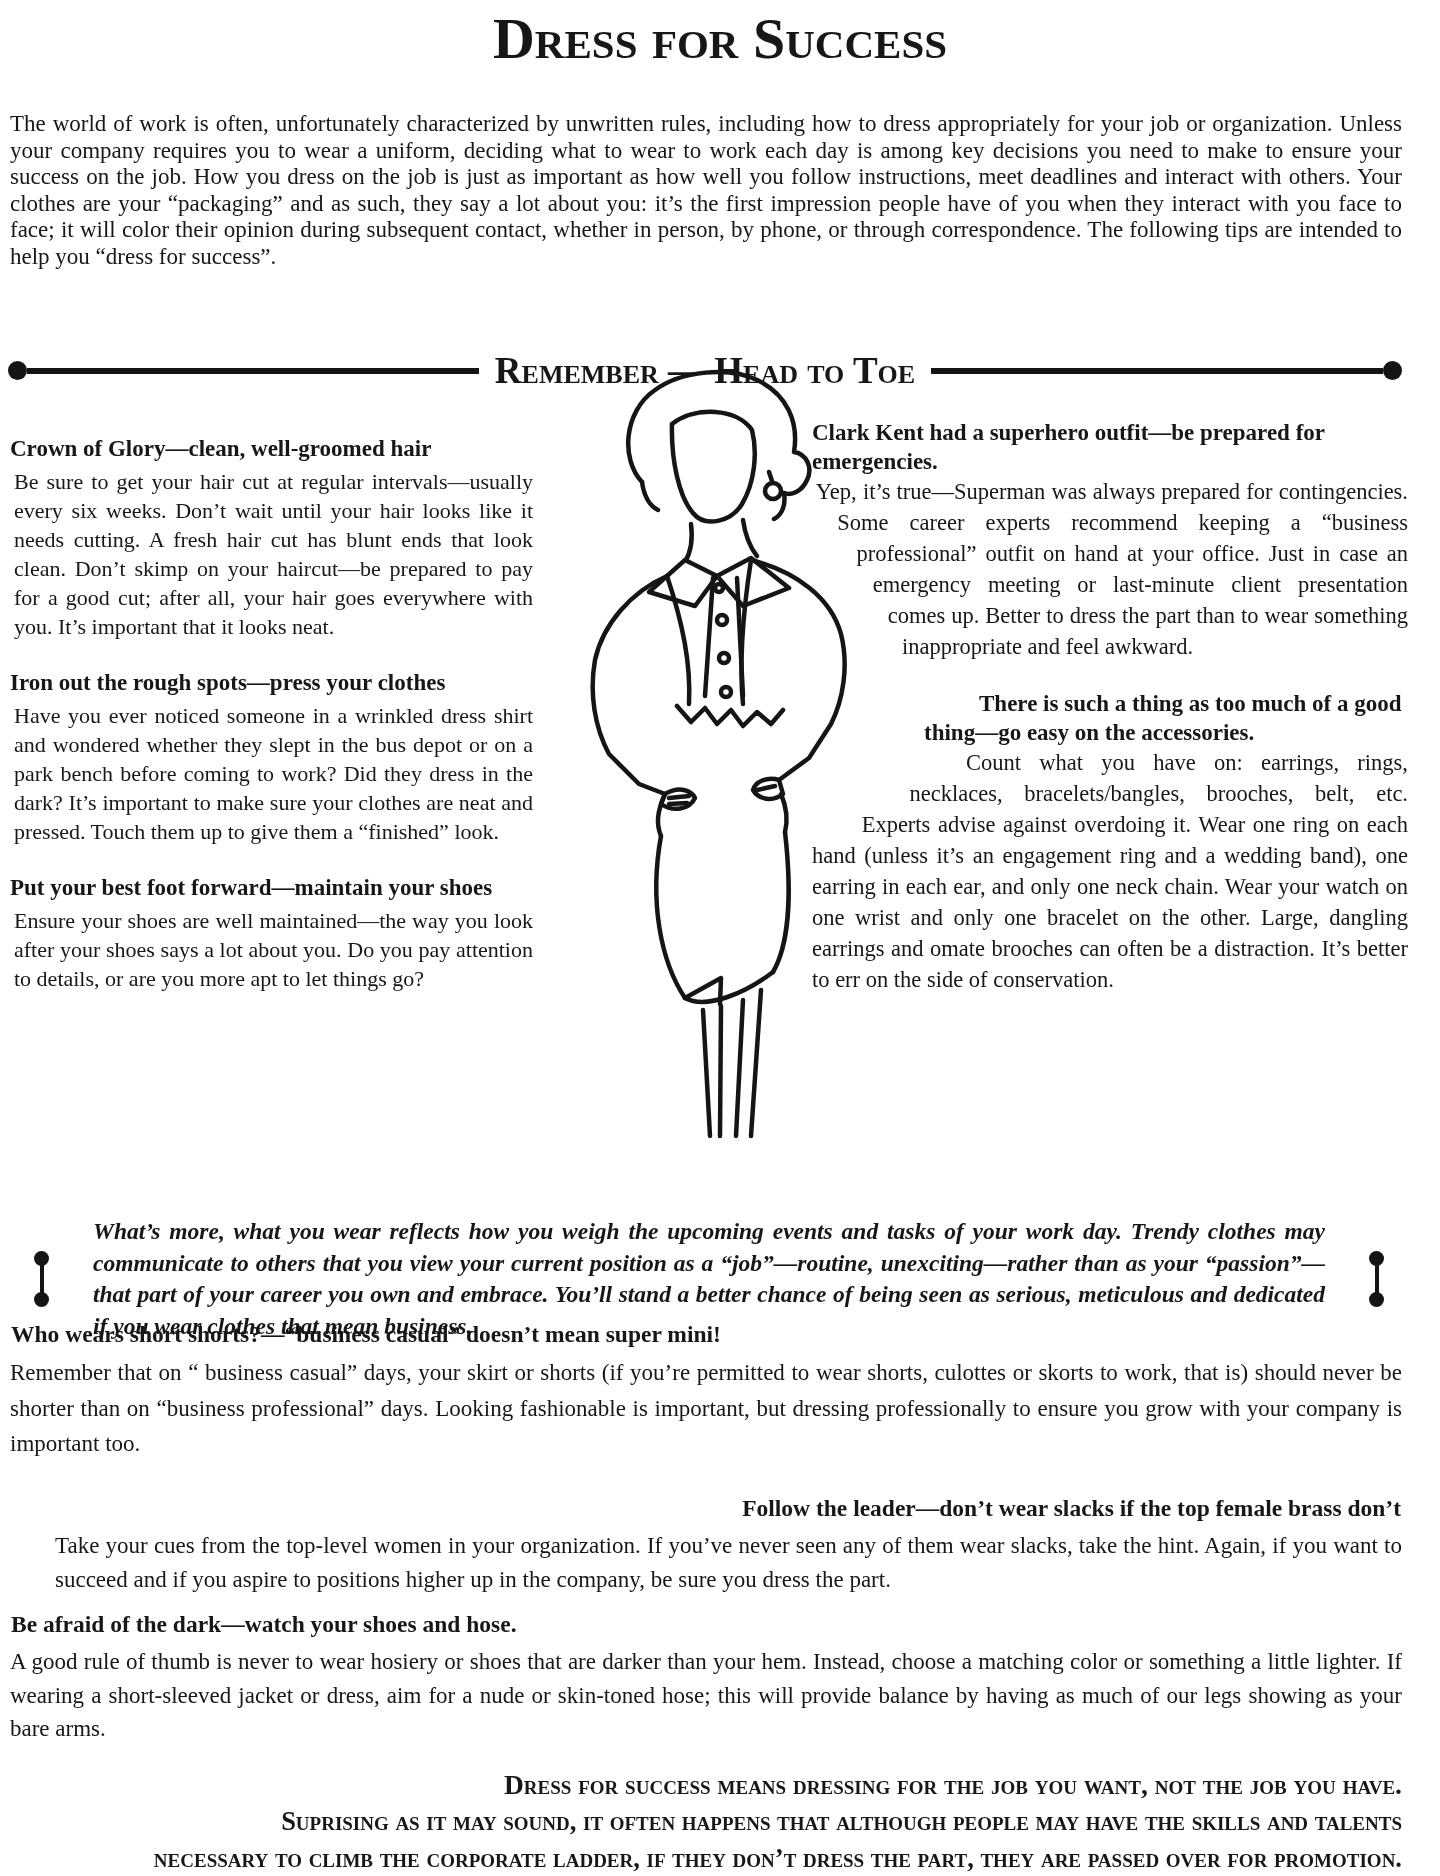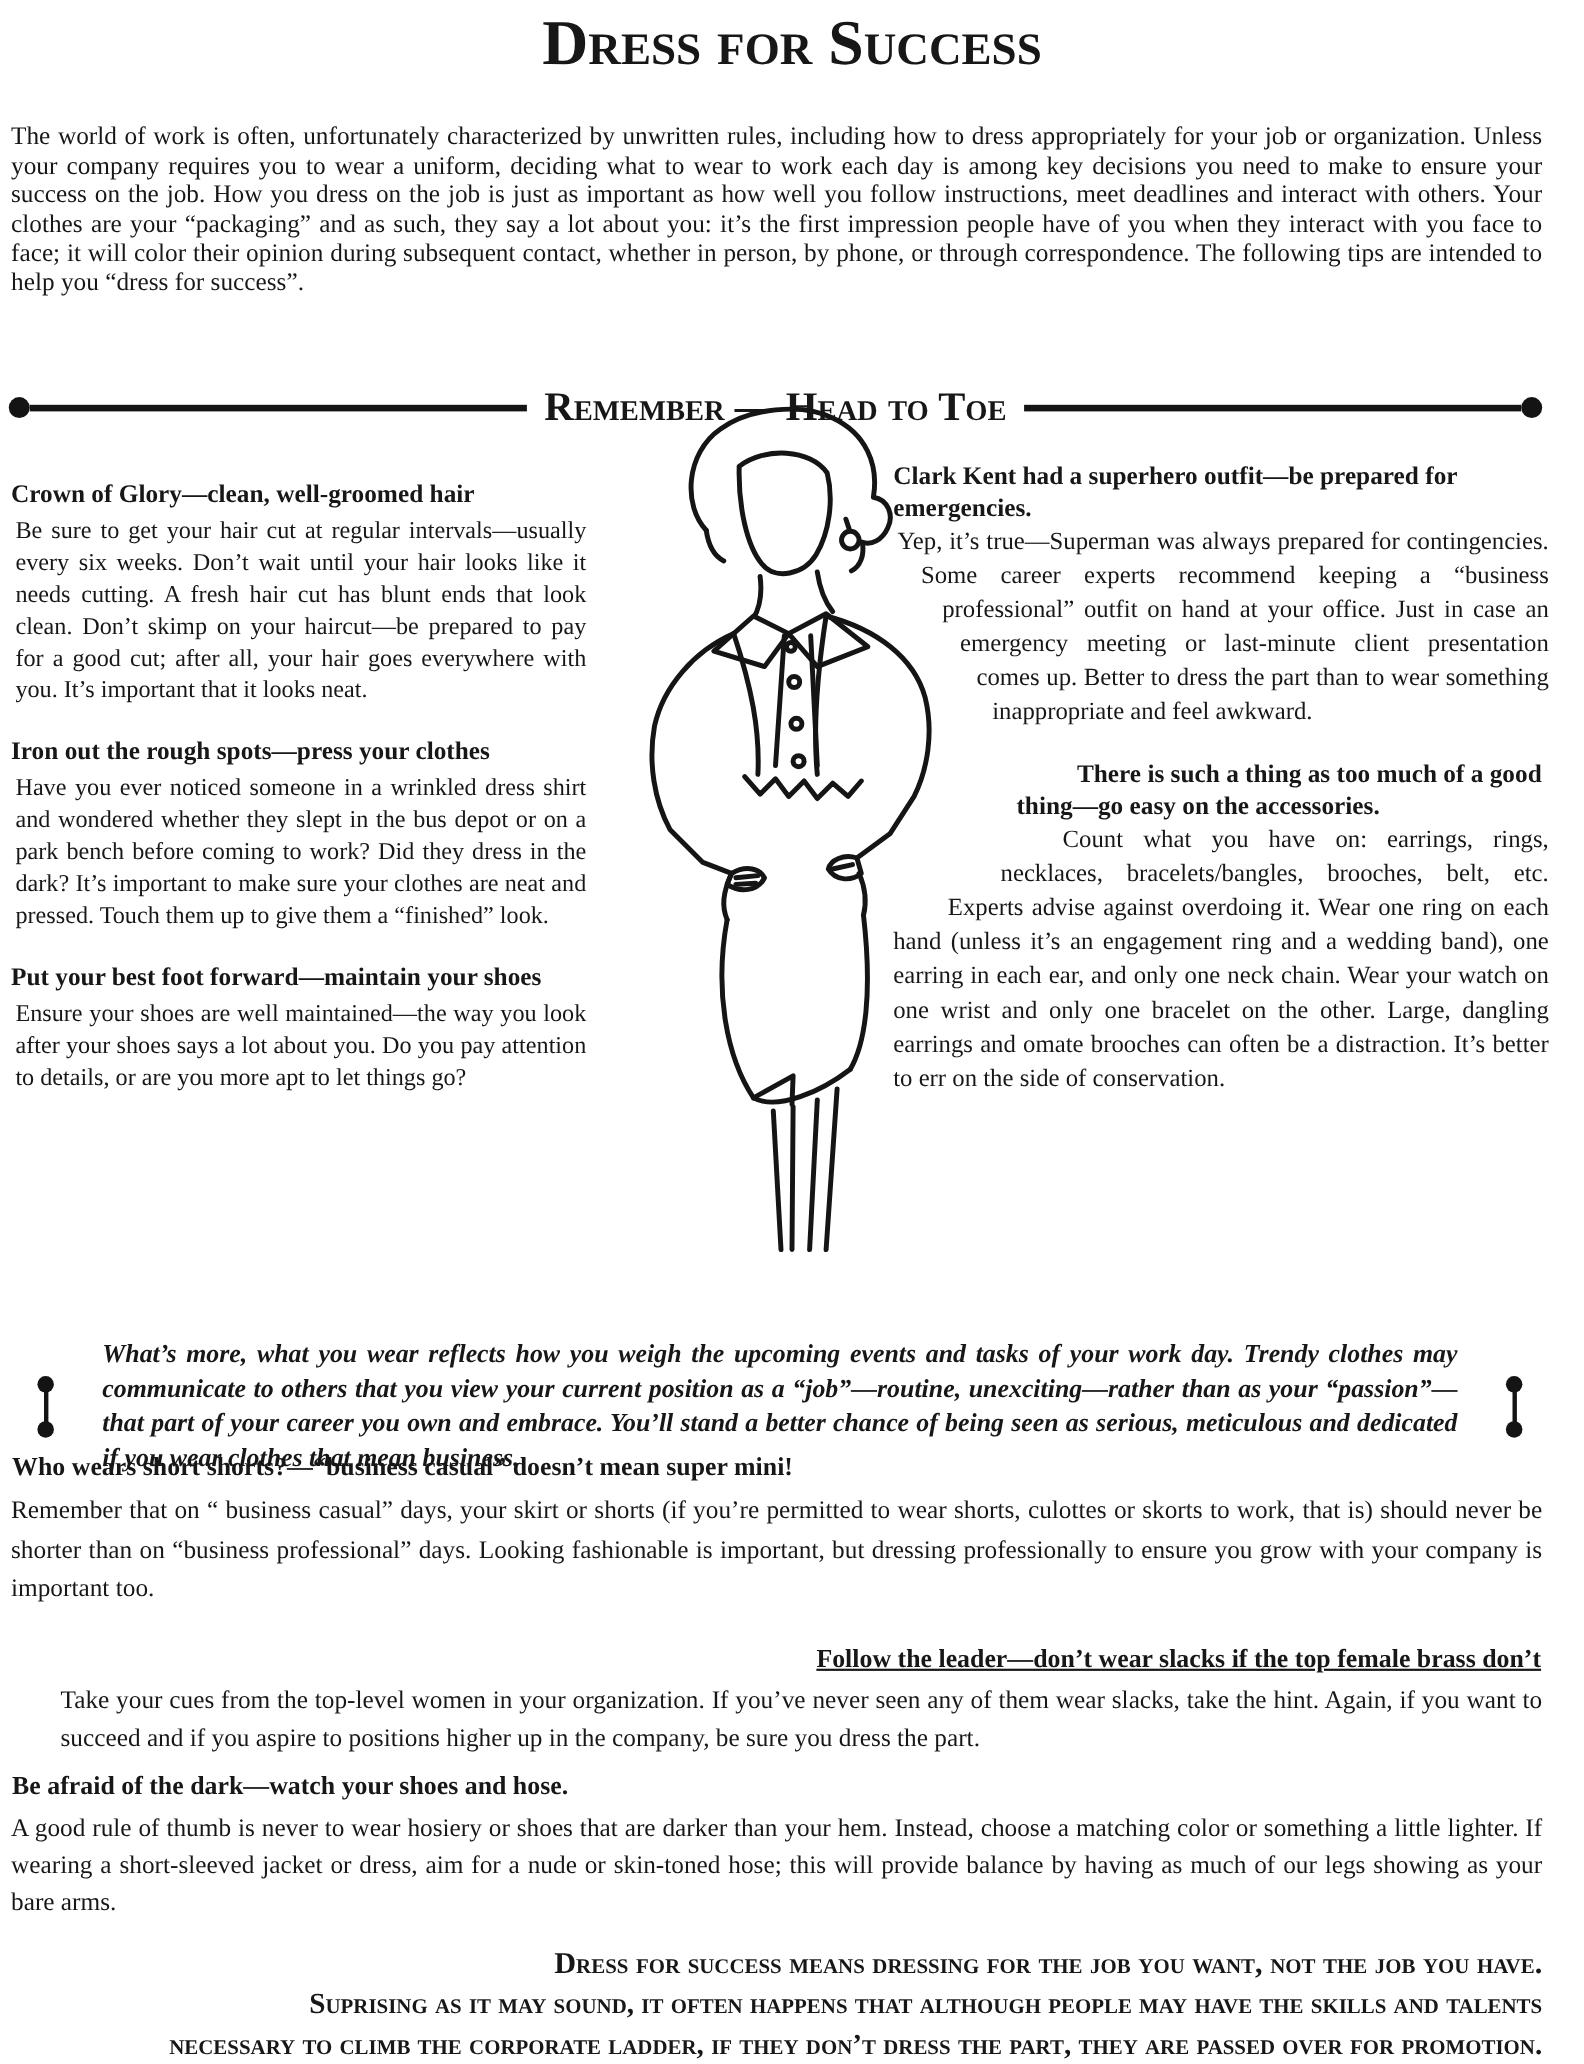--- a/index.html
+++ b/index.html
@@ -58,21 +58,21 @@
     flex:1 1 auto;margin:0 44px;font-style:italic;font-weight:bold;
     font-size:23.5px;line-height:31.5px;text-align:justify;
   }
   
   .wide{position:absolute;left:10px;width:1392px;}
   .wide h3{margin:1px;font-size:23.5px;line-height:30px;font-weight:bold;}
   .wide p{margin:6px 0 0 0;font-size:23px;text-align:justify;}
   .shorts{top:1318px;}
   .shorts p{line-height:35.5px;}
   .follow{top:1492px;}
-  .follow h3{text-align:right;text-decoration:underline;}
+  .follow h3{text-align:right;}
   .follow p{line-height:33.5px;padding-left:45px;}
   .dark{top:1608px;}
   .dark p{line-height:33.5px;}
   
   .footer{
     position:absolute;top:1766px;left:10px;width:1392px;text-align:right;
     font-variant:small-caps;font-weight:bold;line-height:37px;font-size:26.5px;
   }
   .footer .f1{font-size:27.5px;}
   .ink{stroke:#151515;stroke-width:4.5;fill:none;stroke-linecap:round;stroke-linejoin:round;}

